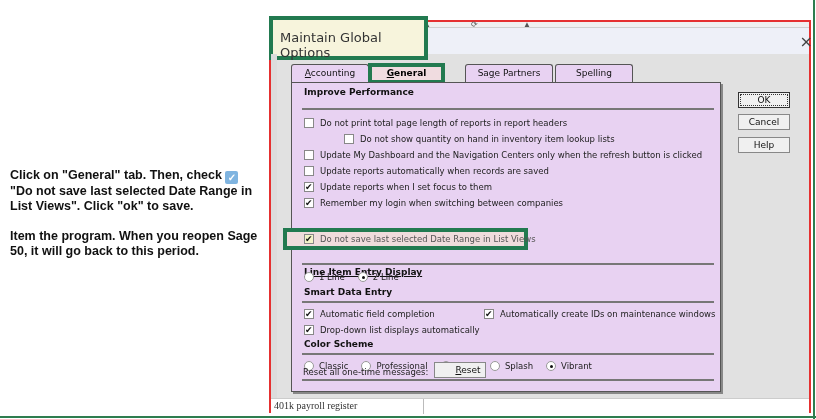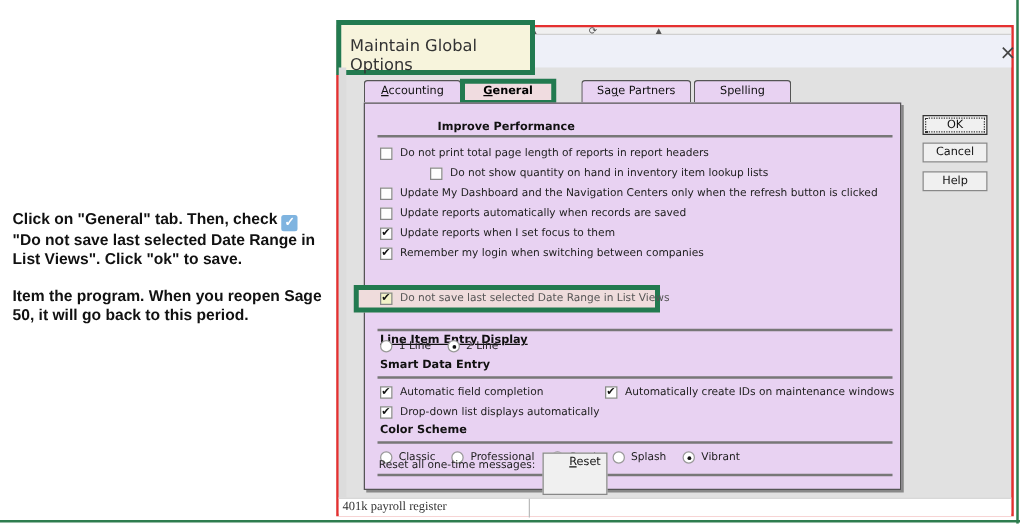--- a/index.html
+++ b/index.html
@@ -122,21 +122,21 @@
     </div>
     <div class="tab" style="left:264px; width:78px;">
       <span>Spelling</span>
     </div>
     <div class="tab-general-outline">
       <u>G</u><span>eneral</span>
     </div>
   </div>
 
   <div class="panel">
-    <div class="section-title" style="top:14px;margin-left:46px;">Improve Performance</div>
+    <div class="section-title" style="top:4px;">Improve Performance</div>
     <div class="section-rule" style="top:25px;"></div>
 
     <div class="highlight-row"></div>
 
     <div class="row" style="top:34px;">
       <span class="cb"></span>
         <span>Do not print total page length of reports in report headers</span>
     </div>
     <div class="row" style="top:50px;padding-left:40px;">
       <span class="cb"></span>
@@ -214,21 +214,21 @@
           <span class="rb selected"></span>
           <span>Vibrant</span>
         </span>
     </div>
     <div class="section-rule" style="top:296px;"></div>
   </div>
 
   <div class="row" style="top:344px; left:32px;">
     <span>Reset all one-time messages:</span>
   </div>
-  <div class="btn" style="left:163px; top:340px; height:34px;padding-left:16px;">
+  <div class="btn" style="left:163px; top:340px; height:16px;padding-left:16px;">
     <u>R</u><span>eset</span>
   </div>
 
   <div class="btn default" style="left:467px; top:70px;">OK</div>
   <div class="btn" style="left:467px; top:92px;">Cancel</div>
   <div class="btn" style="left:467px; top:115px;">Help</div>
 
   <div class="footer-strip">
     <span class="footer-text">401k payroll register</span>
     <span class="footer-divider1"></span>

